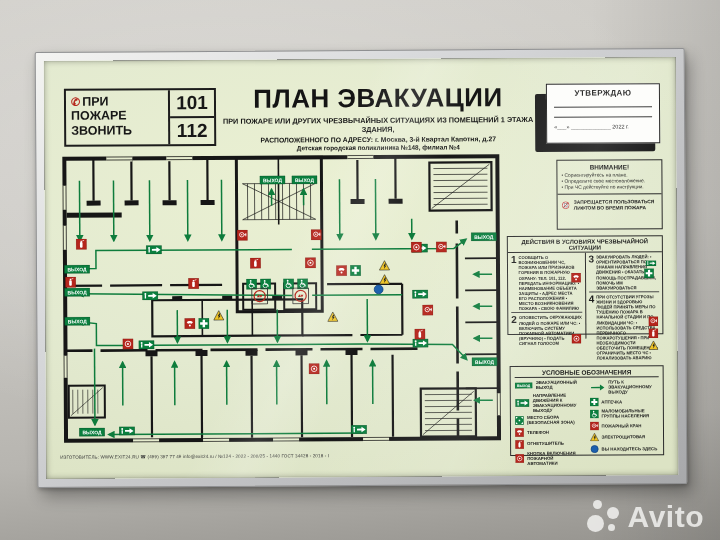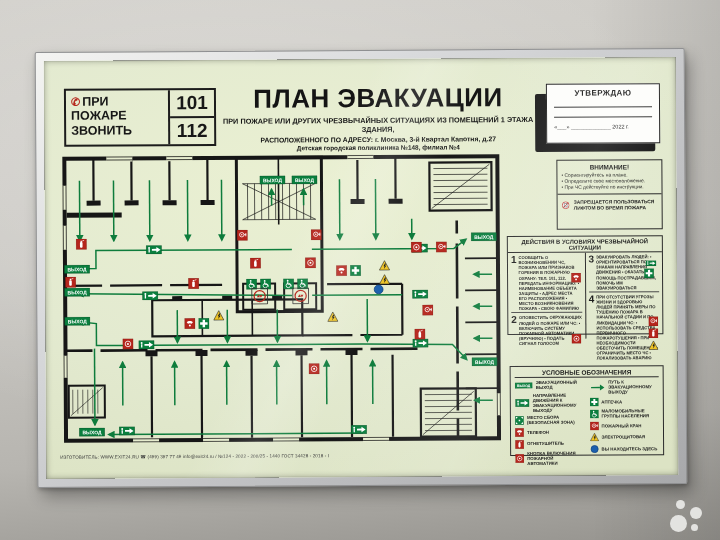--- a/index.html
+++ b/index.html
@@ -523,13 +523,14 @@
   </div>
 </div>
 
 <div class="wm">
   <div class="circles">
     <div class="c c1"></div>
       <div class="c c2"></div>
       <div class="c c3"></div>
       <div class="c c4"></div>
   </div>
+  <div class="word">Avito</div>
 </div>
 
 </body></html>

